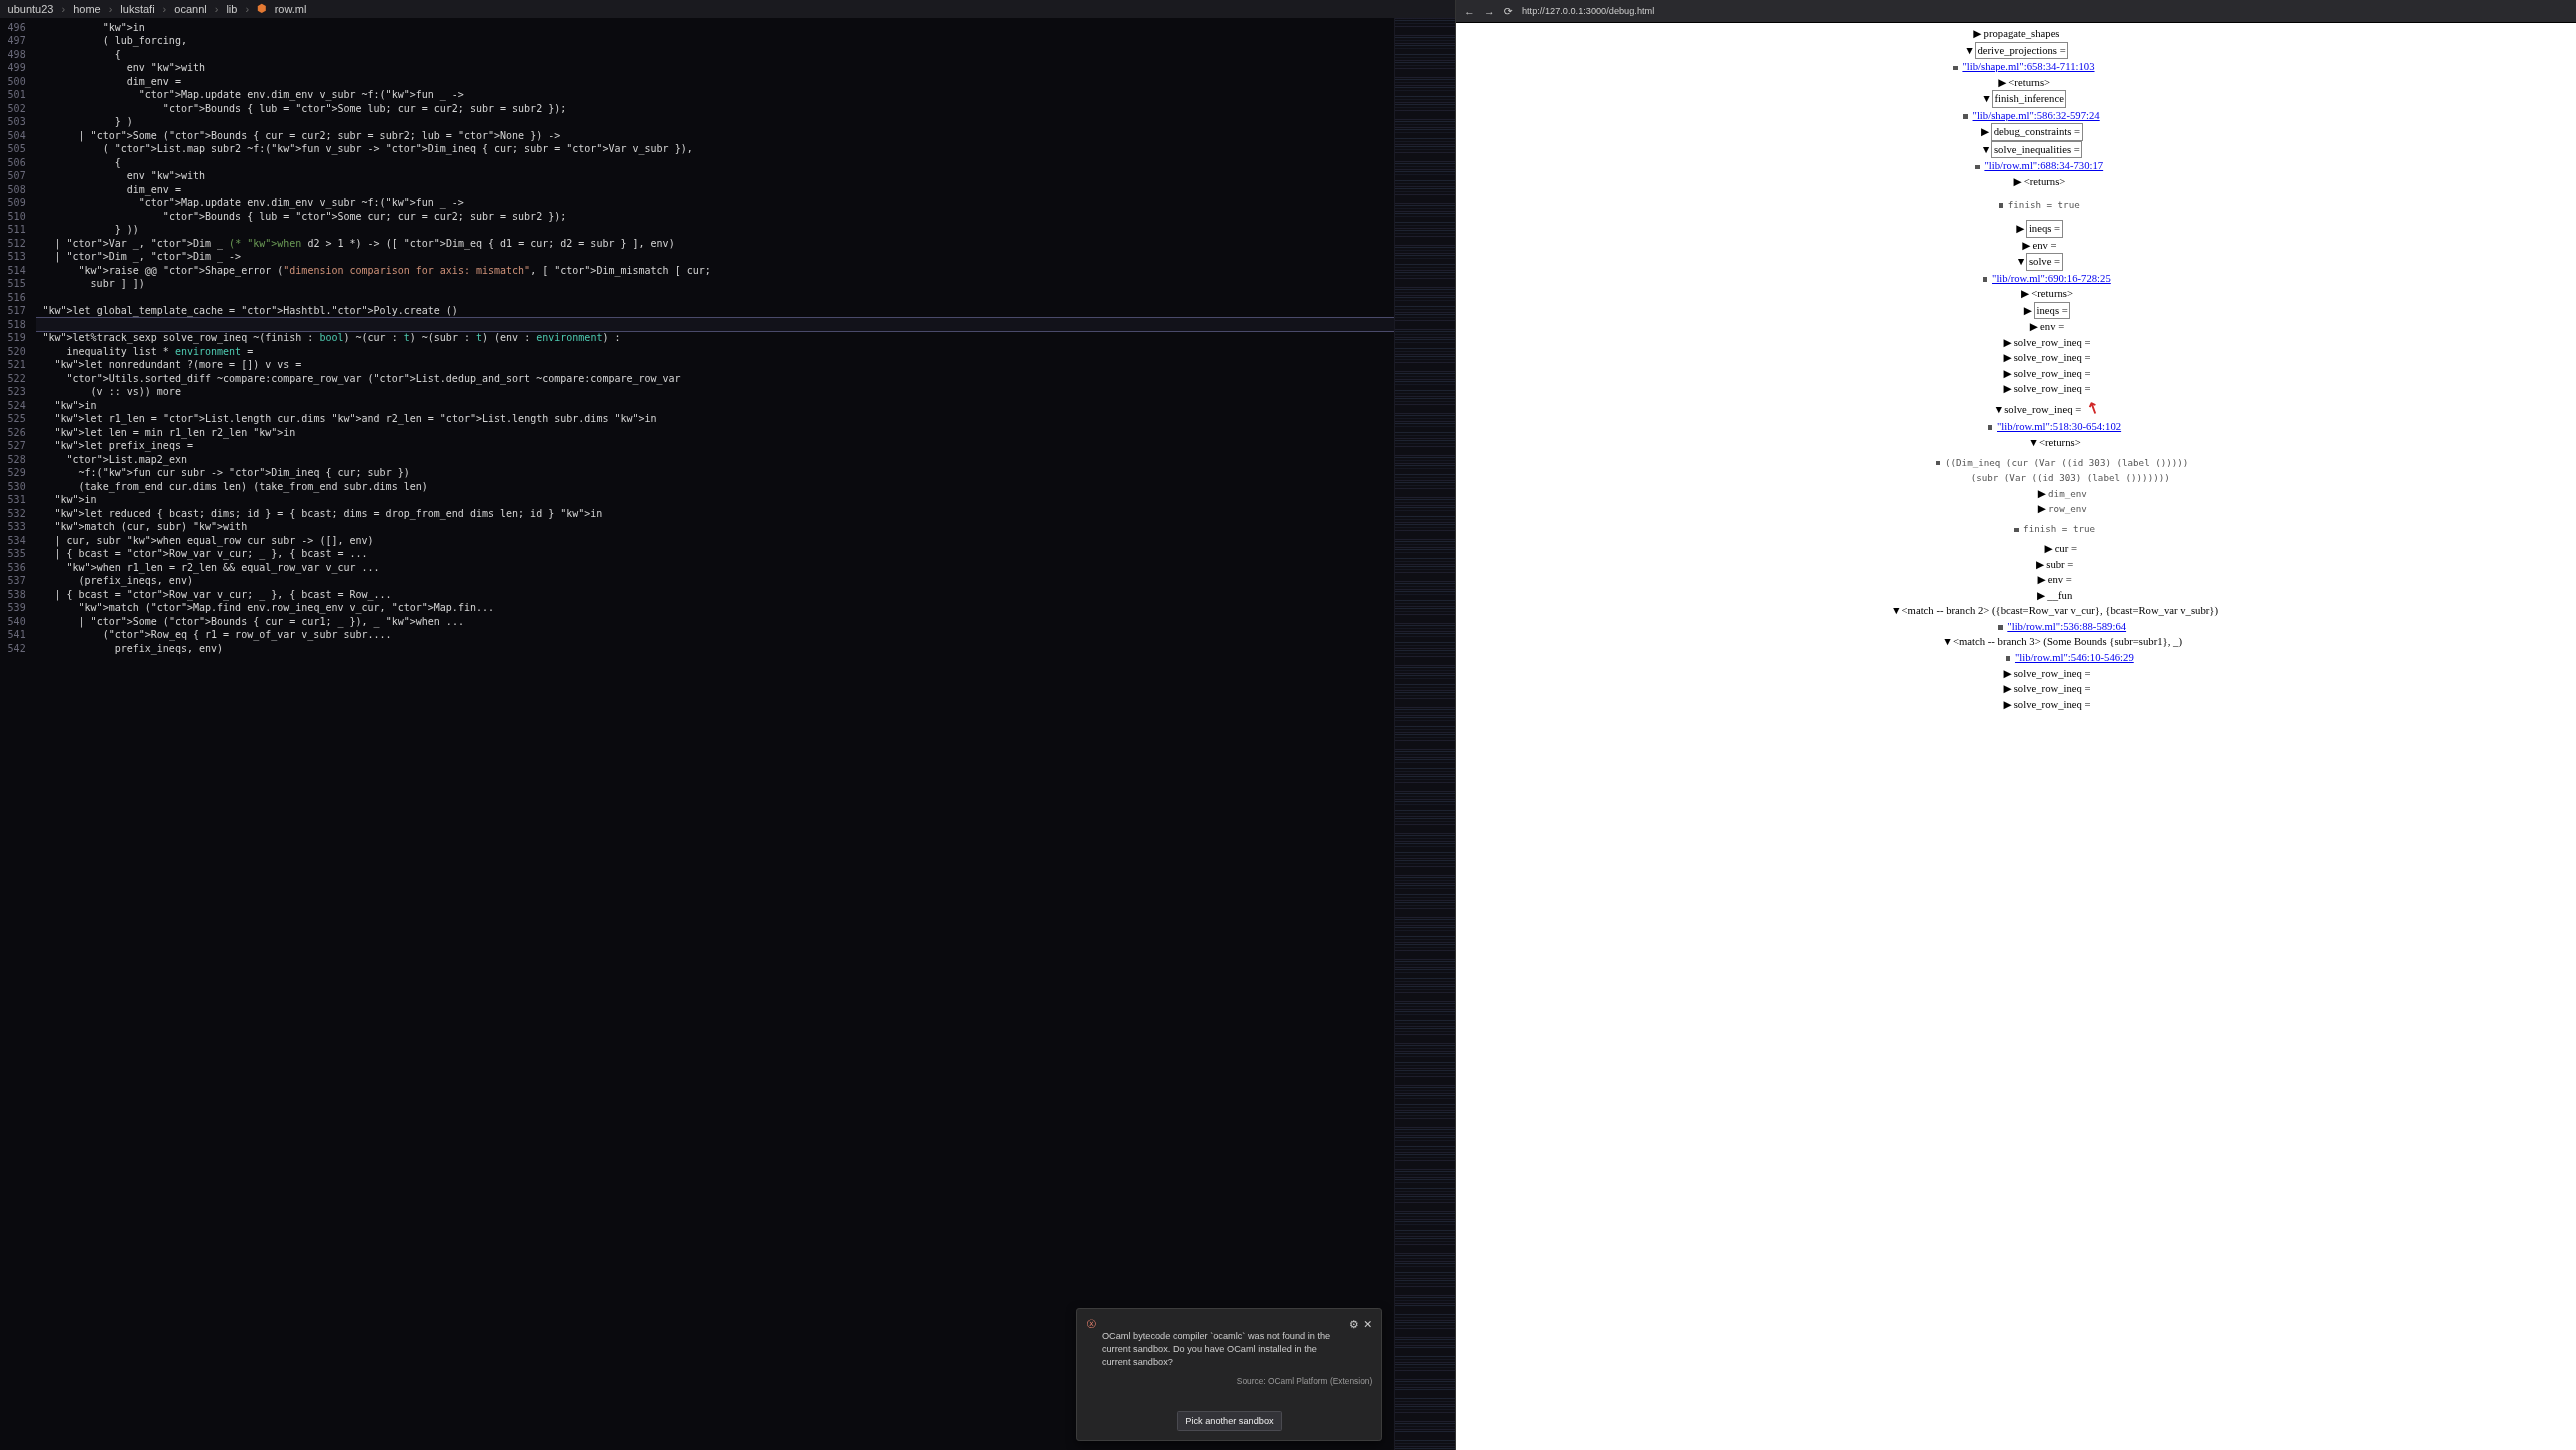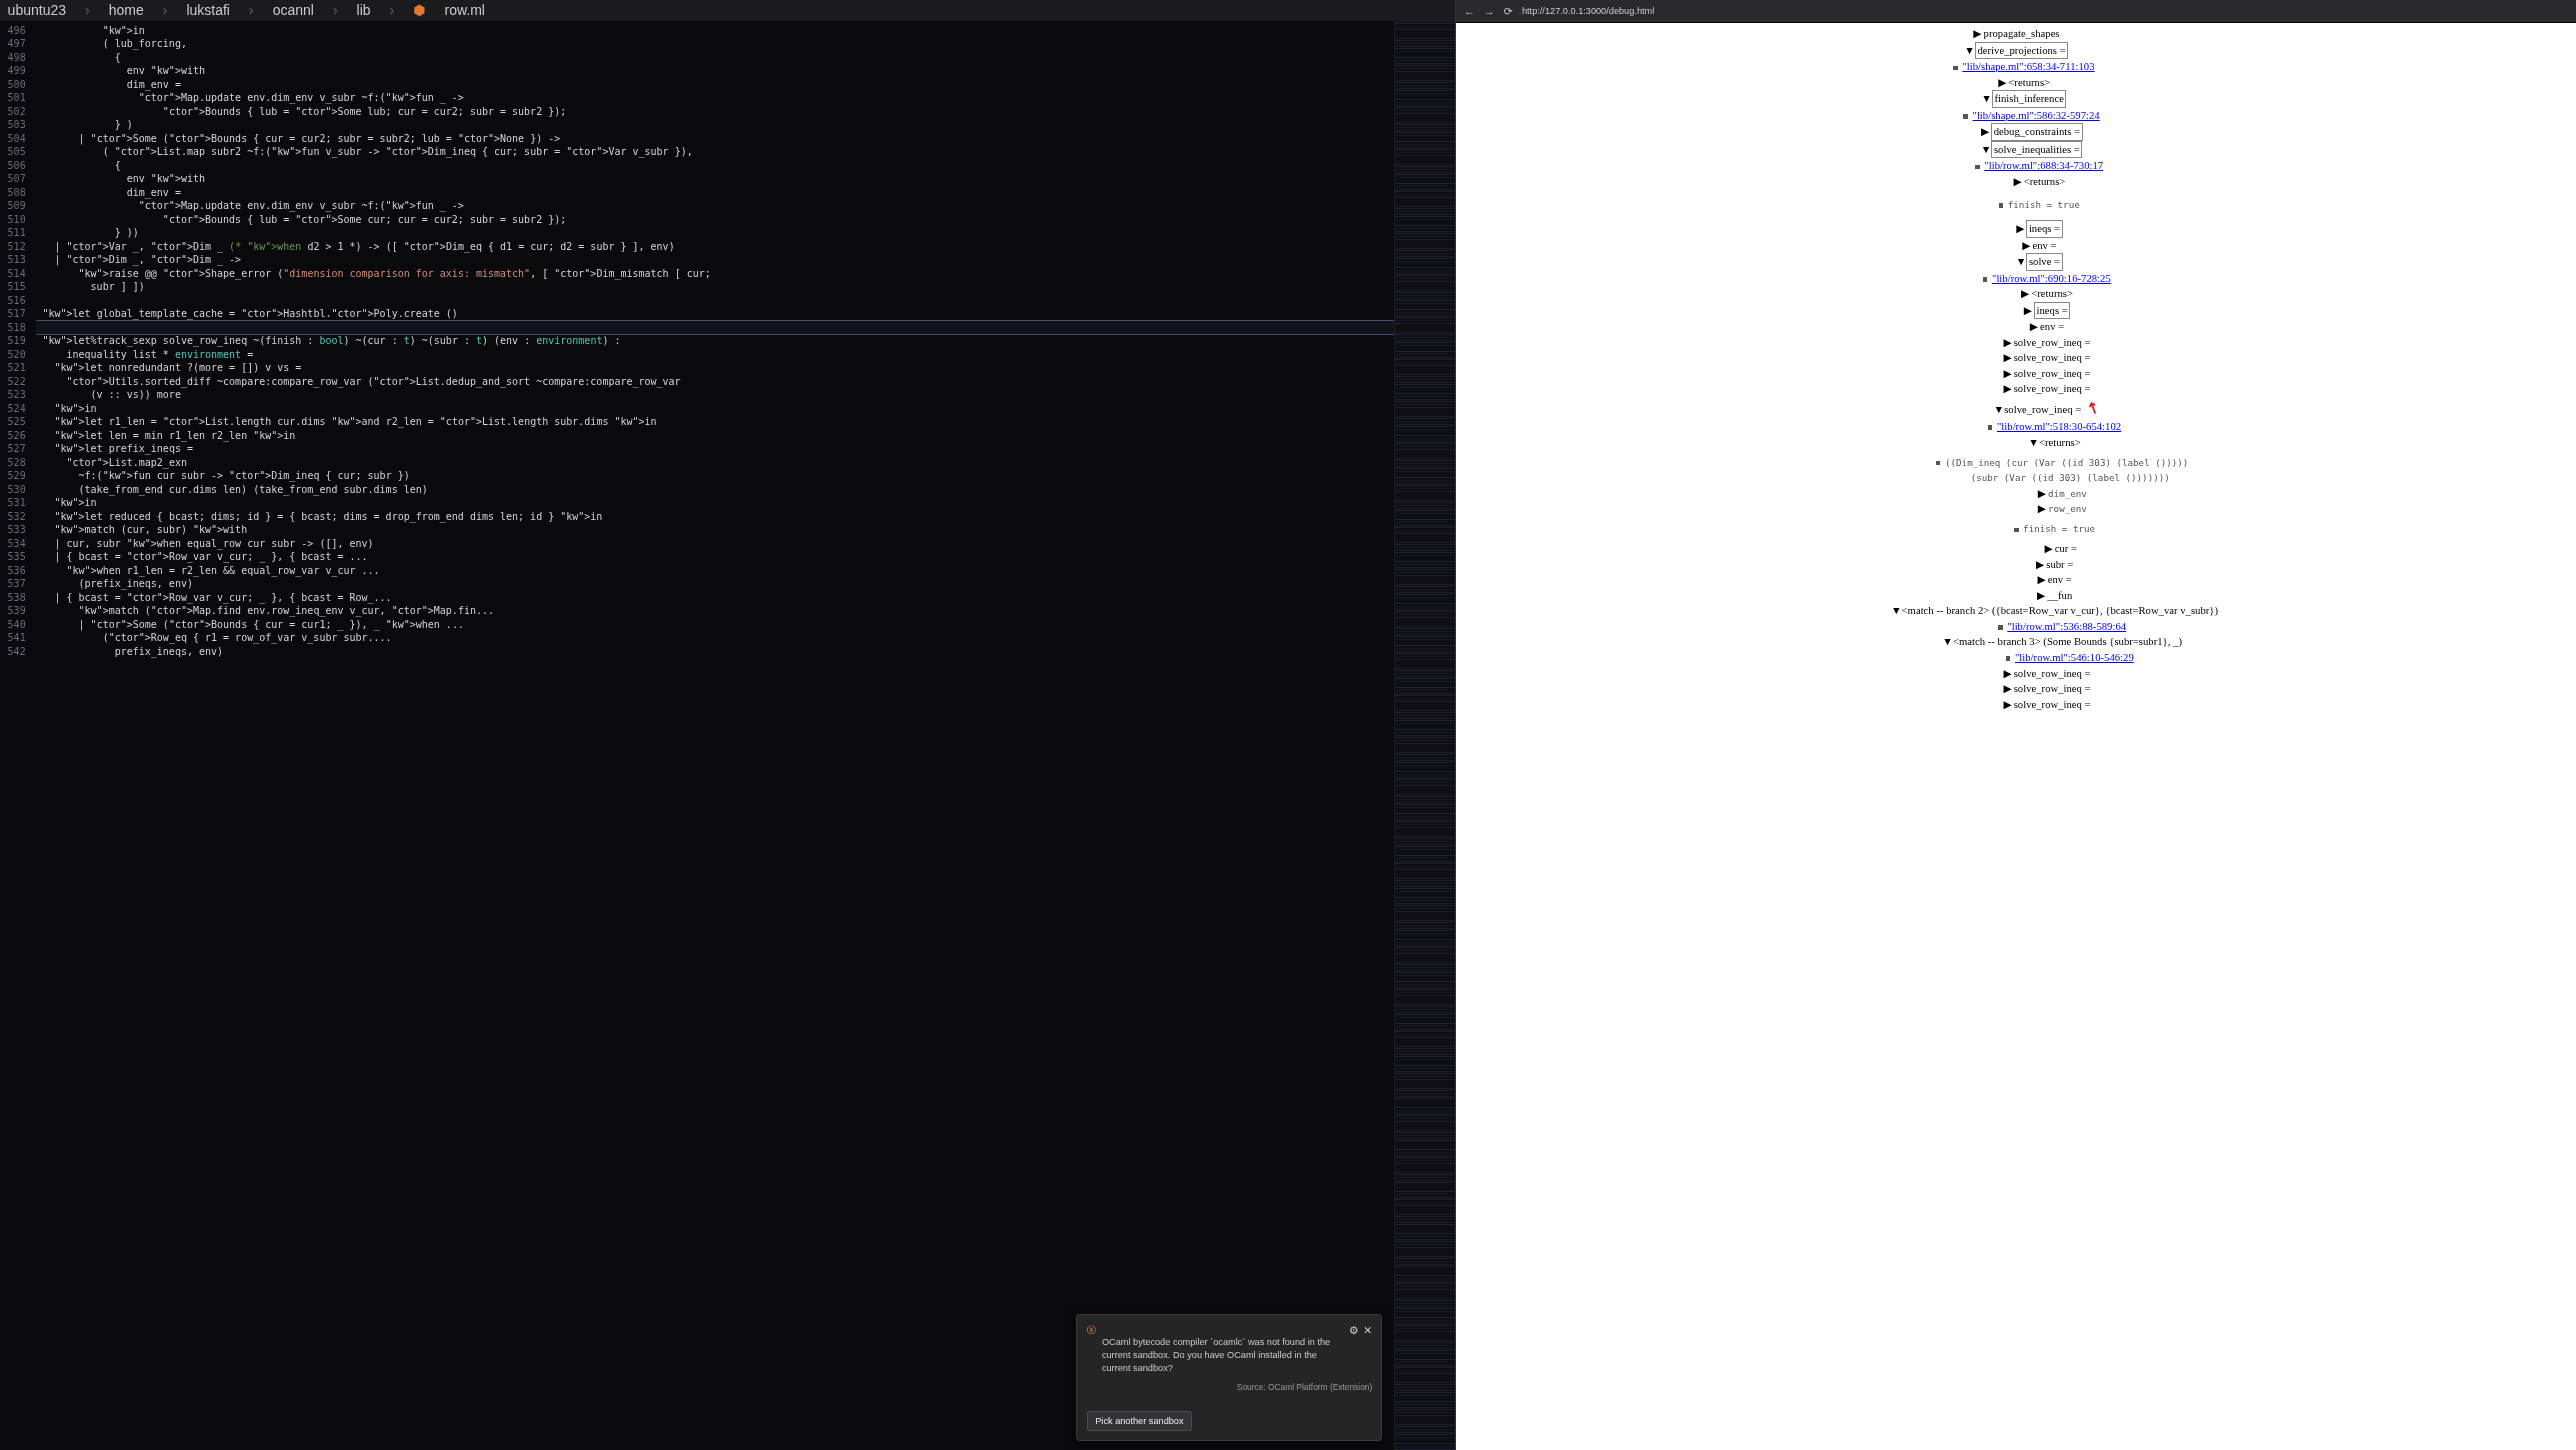--- a/index.html
+++ b/index.html
@@ -22,25 +22,25 @@
       flex: 1;
       background: #ffffff;
       color: #000;
       display: flex;
       flex-direction: column;
       border-left: 0.8px solid #333;
     }
     .breadcrumb {
       background: #1a1a1f;
       padding: 2.3px 7.6px;
-      font-size: 14px;
+      font-size: 11px;
       color: #ccc;
       display: flex;
       align-items: center;
-      gap: 19px;
+      gap: 8px;
     }
     .breadcrumb .sep { color: #666; }
     .breadcrumb .file-icon { color: #e37933; }
     .code-area {
       flex: 1;
       display: flex;
       font-family: 'Consolas', 'Monaco', monospace;
       font-size: 10px;
       line-height: 1.35;
       overflow: hidden;
@@ -91,21 +91,21 @@
       font-size: 9.2px;
       color: #ccc;
       box-shadow: 0 3.1px 9.2px rgba(0,0,0,0.5);
     }
     .notification .header { display: flex; align-items: flex-start; gap: 6.1px; }
     .notification .err-icon { color: #f48771; flex-shrink: 0; }
     .notification .msg { flex: 1; line-height: 1.4; margin-top: 12px; }
     .notification .actions { display: flex; gap: 4.6px; margin-left: auto; }
     .notification .icon-btn { background: none; border: none; color: #ccc; cursor: pointer; font-size: 10.7px; }
     .notification .source { margin-top: 7.6px; color: #999; font-size: 8.4px; text-align: right; }
-    .notification .footer { display: flex; justify-content: flex-start; margin-top: 19px; }
+    .notification .footer { display: flex; justify-content: center; margin-top: 25px; }
     .notification .primary-btn {
       background: #333338; border: 0.8px solid #4a4a50; color: #eee;
       padding: 3.8px 7.6px; border-radius: 1.5px; cursor: pointer; font-size: 9.2px;
     }
     .browser-toolbar {
       background: #2a2a2e;
       padding: 4.6px 7.6px;
       display: flex;
       align-items: center;
       gap: 9.2px;

